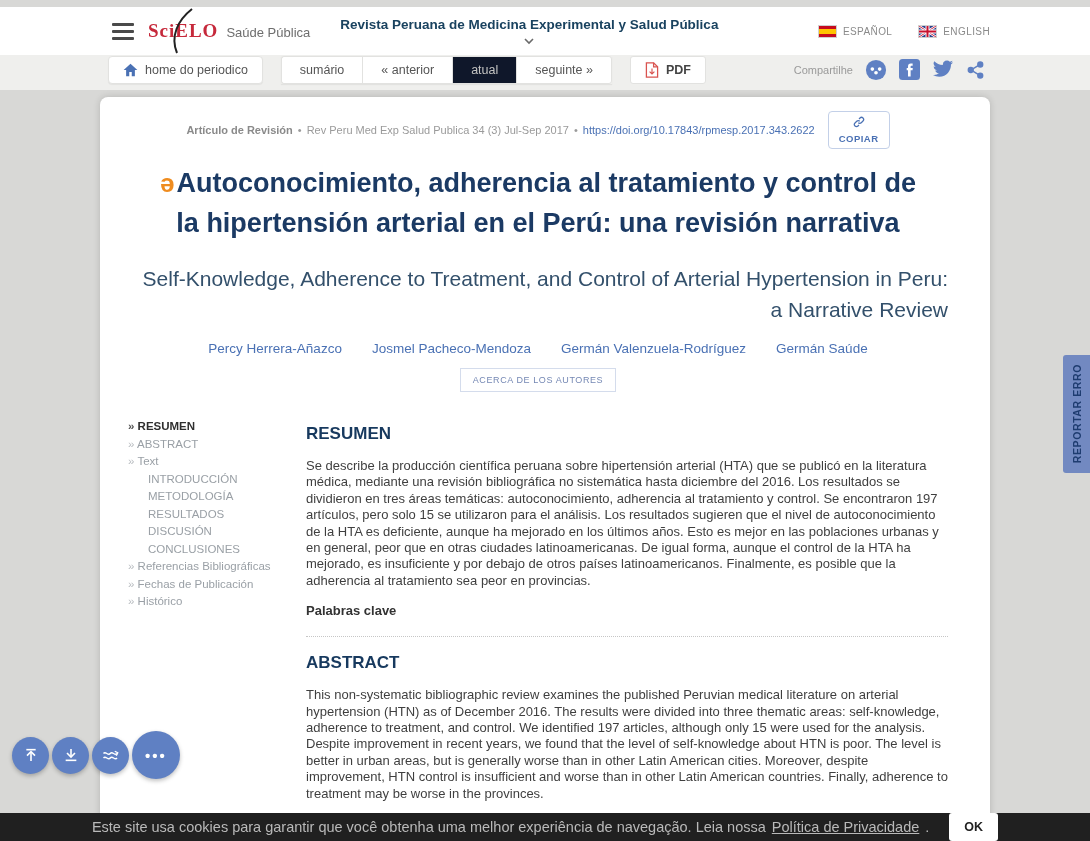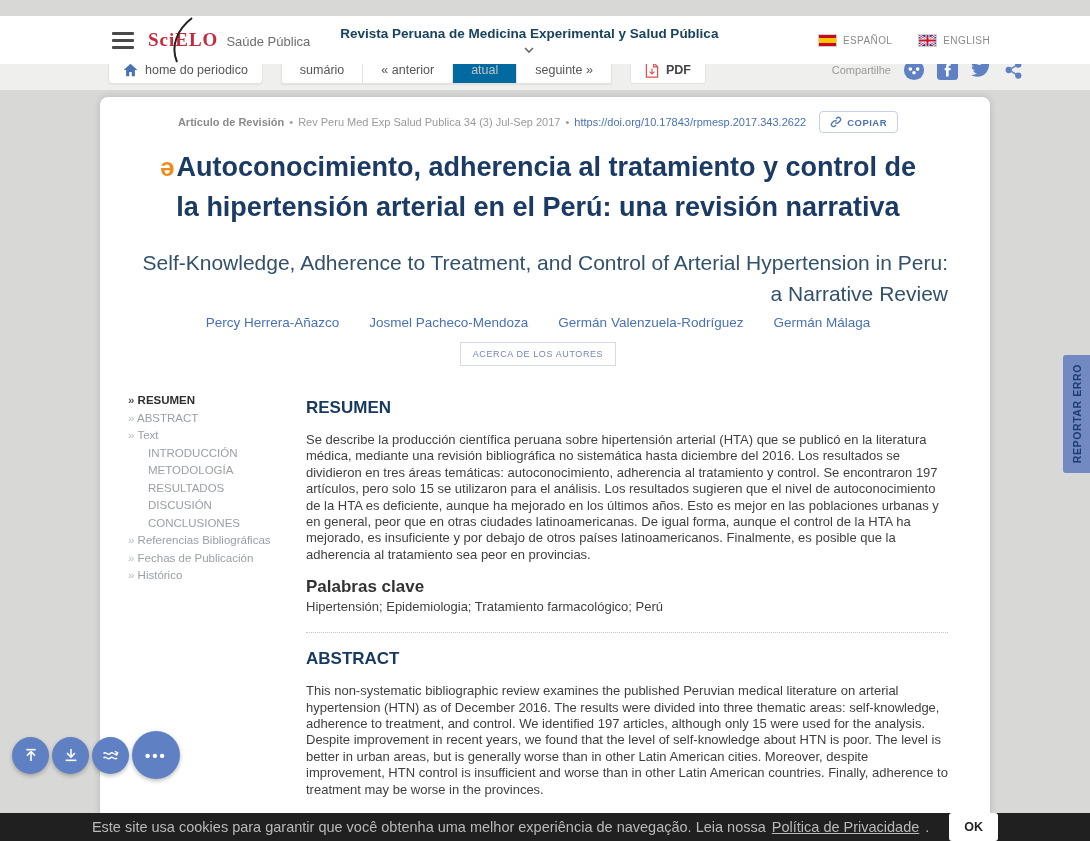--- a/index.html
+++ b/index.html
@@ -6,100 +6,100 @@
   html,body { width:1090px; height:841px; }
   body {
     font-family: "Liberation Sans", sans-serif;
     background:#d8d8d6;
     position:relative;
     overflow:hidden;
     color:#404040;
   }
   
   .site-header{
-    position:absolute; top:16px; left:0; width:1090px; height:48px;
+    position:absolute; top:7px; left:0; width:1090px; height:48px;
     background:#ffffff; display:flex; align-items:center;
     padding:0 100px 0 112px; z-index:5;
   }
   .hamburger{ width:22px; cursor:pointer; margin-right:14px; }
   .hamburger div{ height:3px; background:#4a4a4a; margin:4px 0; border-radius:1px; }
   .logo-wrap{ position:relative; display:flex; align-items:baseline; margin-right:30px; }
   .logo-scielo{ font-family:"Liberation Serif", serif; font-weight:bold; color:#c6293b; font-size:19px; letter-spacing:1px; position:relative; }
   .logo-swoosh{ position:absolute; left:16px; top:-12px; pointer-events:none; }
   .logo-sub{ color:#6e6e6e; font-size:13px; margin-left:8px; }
   .journal-title{ font-size:13.5px; font-weight:bold; color:#19425f; display:flex; align-items:center; gap:6px; cursor:pointer;flex-direction:column; }
   .langs{ margin-left:auto; display:flex; align-items:center; gap:26px; }
   .lang{ display:flex; align-items:center; gap:6px; font-size:10px; color:#8a8a8a; letter-spacing:.4px; cursor:pointer; }
   .flag{ display:inline-block; line-height:0; border:1px solid #d0d0d0; }
   
   .toolbar-band{
     position:absolute; top:48px; left:0; width:1090px; height:42px;
     background:#efefed; border-top:1px solid #e3e3e1;
-    display:flex; align-items:center; padding:0 67px 0 108px; z-index:4;
+    display:flex; align-items:center; padding:0 105px 0 108px; z-index:4;
   }
   .btn{
     background:#fff; border:1px solid #e2e2e0; border-radius:3px;
     font-size:12.5px; color:#555; padding:6px 14px; cursor:pointer;
     display:flex; align-items:center; gap:7px; height:28px;
   }
   .btn-home{ border-radius:4px; box-shadow:0 1px 1px rgba(0,0,0,.05); }
   .btn-group{ display:flex; margin-left:18px; box-shadow:0 1px 1px rgba(0,0,0,.05); }
   .btn-group .btn{ border-radius:0; border-right:none; padding:6px 18px; }
   .btn-group .btn:first-child{ border-radius:3px 0 0 3px; }
   .btn-group .btn:last-child{ border-radius:0 3px 3px 0; border-right:1px solid #e2e2e0; }
-  .btn.disabled{ color:#c3c3c1; background:#0369a1; cursor:default; }
+  .btn.disabled{ color:#c3c3c1; background:#0f172a; cursor:default; }
   .btn-pdf{ margin-left:18px; font-weight:bold; color:#444; }
   .share-area{ margin-left:auto; display:flex; align-items:center; gap:12px; }
   .share-label{ font-size:11px; color:#9a9a9a; }
   .share-icon{ cursor:pointer; line-height:0; }
   
   .card{
     position:absolute; left:100px; top:97px; width:890px; height:744px;
     background:#ffffff; border-radius:8px 8px 0 0;
     box-shadow:0 0 7px rgba(0,0,0,.16);
     padding:10px 42px 0 28px;
     z-index:3;
   }
   .meta-line{ text-align:center; font-size:11px; color:#9a9a9a; display:flex; justify-content:center; align-items:center; gap:5px; margin-top:4px; }
   .meta-type{ font-weight:bold; color:#8a8a8a; }
   .meta-doi{ color:#4a71b4; text-decoration:none; cursor:pointer; }
   .copy-btn{
     border:1px solid #c3d0e8; background:#fff; color:#4a71b4;
     font-size:9.5px; font-weight:bold; letter-spacing:.5px;
     border-radius:4px; padding:4px 10px; margin-left:8px; cursor:pointer;
-    display:inline-flex; align-items:center; gap:5px;
+    display:inline-flex; align-items:center; gap:5px;flex-direction:column;
   }
   .title-es{
     margin:14px auto 0; width:760px; text-align:center;
     font-size:27px; line-height:40px; font-weight:bold; color:#1b3a64;
   }
   .oa-icon{ color:#ef8c1f; font-weight:bold; font-size:26px; margin-right:2px; }
   .title-en{
     margin:20px auto 0; width:820px; text-align:right;
     font-size:21px; line-height:31px; font-weight:normal; color:#33506b;
   }
-  .authors{ margin-top:6px; text-align:center; display:flex; justify-content:center; gap:30px; }
+  .authors{ margin-top:16px; text-align:center; display:flex; justify-content:center; gap:30px; }
   .author{ color:#4a71b4; font-size:13.5px; cursor:pointer; }
   .about-wrap{ text-align:center; margin-top:12px; }
   .about-btn{
     border:1px solid #d4dcec; background:#fff; color:#7588b4;
     font-size:9px; letter-spacing:.6px; padding:6px 12px; border-radius:0; cursor:pointer;
   }
   
   .body-wrap{ display:flex; margin-top:26px; }
   .toc{ width:150px; flex:none; font-size:11.5px; color:#9aa0a6; }
   .toc-item{ line-height:17.5px; cursor:pointer; white-space:nowrap; }
   .toc-item.bullet::before{ content:"» "; color:#b8bcc0; }
   .toc-item.active{ color:#2f2f2f; font-weight:bold; }
   .toc-item.active::before{ color:#555; }
   .toc-sub{ padding-left:20px; }
   .article-body{ flex:1; padding-left:28px; min-width:0; }
   .sec-heading{ font-size:17px; font-weight:bold; color:#17395e; margin:6px 0 14px; }
   .para{ font-size:13px; line-height:16.4px; color:#3f3f3f; }
-  .kw-label{ font-size:17px; font-weight:bold; color:#333; margin-top:14px; }
+  .kw-label{ font-size:13px; font-weight:bold; color:#333; margin-top:14px; }
   .kw-line{ font-size:13px; color:#3f3f3f; margin-top:2px; }
   .dotted-sep{ border:none; border-bottom:1px dotted #c6c6c6; margin:18px 0 16px; }
   
   .report-error{
     position:absolute; right:0; top:355px; width:27px; height:118px;
     background:#7289c1; border-radius:3px 0 0 3px; cursor:pointer; z-index:6;
     display:flex; align-items:center; justify-content:center;
   }
   .report-error span{
     writing-mode:vertical-rl; transform:rotate(180deg);
@@ -248,21 +248,21 @@
   </div>
 
   <h1 class="title-es"><span class="oa-icon">ə</span><span>Autoconocimiento, adherencia al tratamiento y control de la hipertensión arterial en el Perú: una revisión narrativa</span></h1>
 
   <h2 class="title-en">Self-Knowledge, Adherence to Treatment, and Control of Arterial Hypertension in Peru: a Narrative Review</h2>
 
   <div class="authors">
     <span class="author">Percy Herrera-Añazco</span>
     <span class="author">Josmel Pacheco-Mendoza</span>
     <span class="author">Germán Valenzuela-Rodríguez</span>
-    <span class="author">Germán Málaga</span>
+    <span class="author">Germán Saúde</span>
   </div>
   <div class="about-wrap">
     <button class="about-btn">ACERCA DE LOS AUTORES</button>
   </div>
 
   <div class="body-wrap">
 
     <nav class="toc">
       <div class="toc-item bullet active">RESUMEN</div>
       <div class="toc-item bullet">ABSTRACT</div>
@@ -276,21 +276,20 @@
       </div>
       <div class="toc-item bullet">Referencias Bibliográficas</div>
       <div class="toc-item bullet">Fechas de Publicación</div>
       <div class="toc-item bullet">Histórico</div>
     </nav>
 
     <main class="article-body">
       <h3 class="sec-heading">RESUMEN</h3>
       <p class="para">Se describe la producción científica peruana sobre hipertensión arterial (HTA) que se publicó en la literatura médica, mediante una revisión bibliográfica no sistemática hasta diciembre del 2016. Los resultados se dividieron en tres áreas temáticas: autoconocimiento, adherencia al tratamiento y control. Se encontraron 197 artículos, pero solo 15 se utilizaron para el análisis. Los resultados sugieren que el nivel de autoconocimiento de la HTA es deficiente, aunque ha mejorado en los últimos años. Esto es mejor en las poblaciones urbanas y en general, peor que en otras ciudades latinoamericanas. De igual forma, aunque el control de la HTA ha mejorado, es insuficiente y por debajo de otros países latinoamericanos. Finalmente, es posible que la adherencia al tratamiento sea peor en provincias.</p>
       <div class="kw-label">Palabras clave</div>
-      <div class="kw-line">Hipertensión; Epidemiologia; Tratamiento farmacológico; Perú</div>
       <hr class="dotted-sep">
 
       <h3 class="sec-heading">ABSTRACT</h3>
       <p class="para">This non-systematic bibliographic review examines the published Peruvian medical literature on arterial hypertension (HTN) as of December 2016. The results were divided into three thematic areas: self-knowledge, adherence to treatment, and control. We identified 197 articles, although only 15 were used for the analysis. Despite improvement in recent years, we found that the level of self-knowledge about HTN is poor. The level is better in urban areas, but is generally worse than in other Latin American cities. Moreover, despite improvement, HTN control is insufficient and worse than in other Latin American countries. Finally, adherence to treatment may be worse in the provinces.</p>
       <div class="kw-label">Key words</div>
       <div class="kw-line">Hypertension; Epidemiology; Drug therapy; Peru</div>
 
     </main>
   </div>
 </div>

